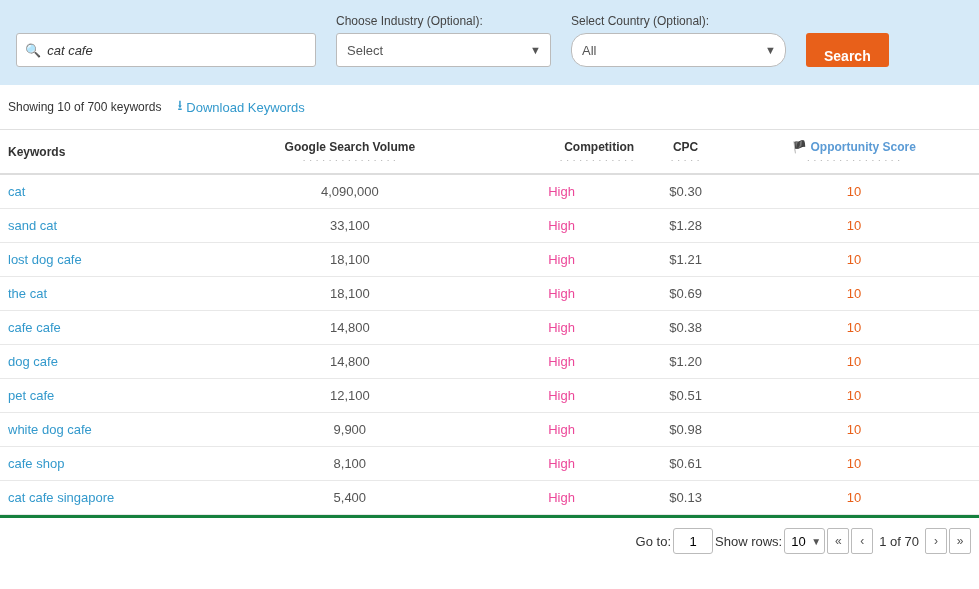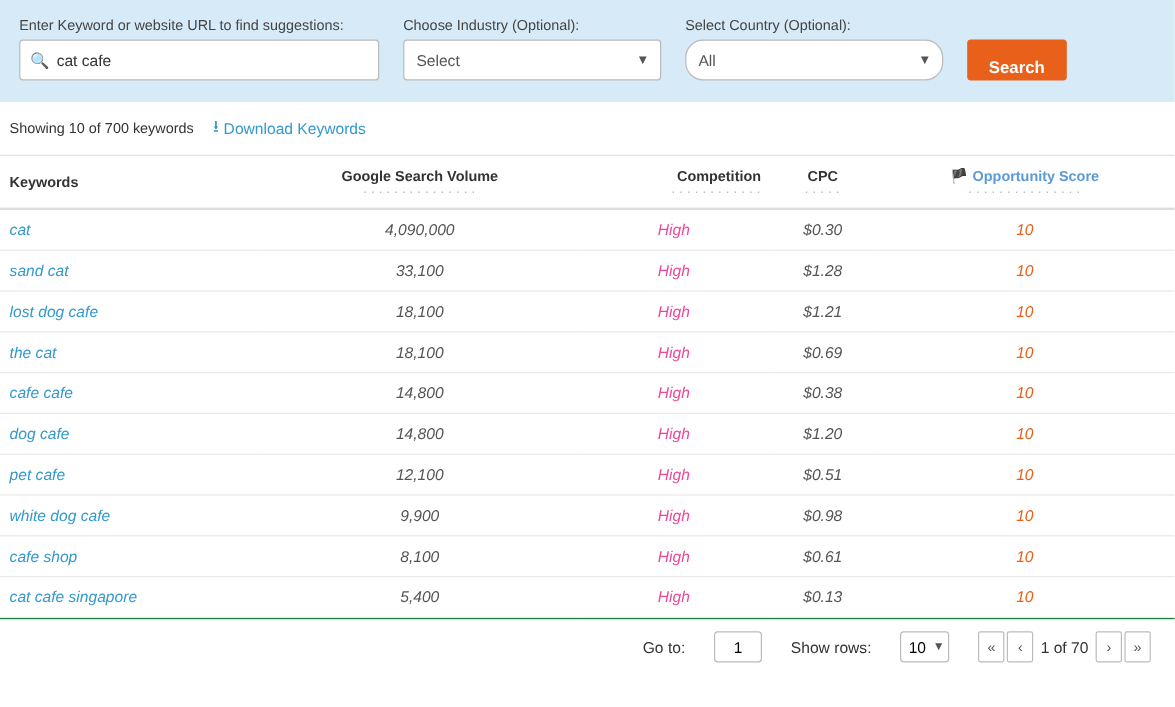--- a/index.html
+++ b/index.html
@@ -14,21 +14,21 @@
     }
     .input-group { display: flex; flex-direction: column; gap: 5px; }
     .input-group label { font-size: 12px; color: #444; }
     .search-box {
       display: flex; align-items: center;
       border: 1px solid #bbb; background: #fff;
       border-radius: 3px; padding: 0 8px; height: 34px; width: 300px;
     }
     .search-box input {
       border: none; outline: none; font-size: 13px; width: 100%;
-      background: transparent; color: #333;
+      background: transparent; color: #333; font-style: italic;
     }
     .search-icon { color: #999; margin-right: 6px; font-size: 13px; }
 
     .select-wrapper {
       position: relative; display: inline-block;
     }
     .select-wrapper select {
       appearance: none; -webkit-appearance: none;
       border: 1px solid #bbb; background: #fff;
       border-radius: 3px; padding: 0 30px 0 10px;
@@ -78,34 +78,33 @@
     thead th.col-cpc { text-align: center; }
     thead th.col-opportunity { text-align: center; color: #5b9bd5; }
 
     .dot-line {
       display: block; font-size: 8px; color: #bbb; letter-spacing: 1px;
       overflow: hidden; white-space: nowrap;
     }
 
     tbody tr {
       border-bottom: 1px solid #e8e8e8;
-      font-style: italic;
     }
     tbody td {
       padding: 9px 8px; font-size: 13px;
     }
     .td-keyword { color: #3399cc; }
     .td-volume { text-align: center; color: #555; }
     .td-competition { text-align: center; color: #ec4899; font-weight: normal; }
     .td-cpc { text-align: center; color: #555; }
     .td-opportunity { text-align: center; color: #e8601a; }
 
     .pagination {
       display: flex; align-items: center; justify-content: flex-end;
-      padding: 10px 20px; gap: 24px; border-top: 1px solid #15803d;
+      padding: 10px 8px; gap: 2px; border-top: 3px solid #15803d;
     }
     .goto-label { font-size: 13px; color: #333; }
     .goto-input {
       width: 40px; height: 26px; text-align: center;
       border: 1px solid #bbb; border-radius: 3px; font-size: 13px;
     }
     .show-rows-label { font-size: 13px; color: #333; }
     .show-rows-select {
       height: 26px; border: 1px solid #bbb; border-radius: 3px;
       font-size: 13px; padding: 0 18px 0 6px;
@@ -127,21 +126,20 @@
     }
     .page-info {
       font-size: 13px; color: #333; padding: 0 4px;
     }
   </style>
 </head>
 <body>
 
 <div class="top-bar">
   <div class="input-group">
-    <label>Enter Keyword or website URL to find suggestions:</label>
     <div class="search-box">
       <span class="search-icon">🔍</span>
       <input type="text" value="cat cafe" style="">
     </div>
   </div>
 
   <div class="input-group">
     <label>Choose Industry (Optional):</label>
     <div class="select-wrapper industry-select">
       <select>

